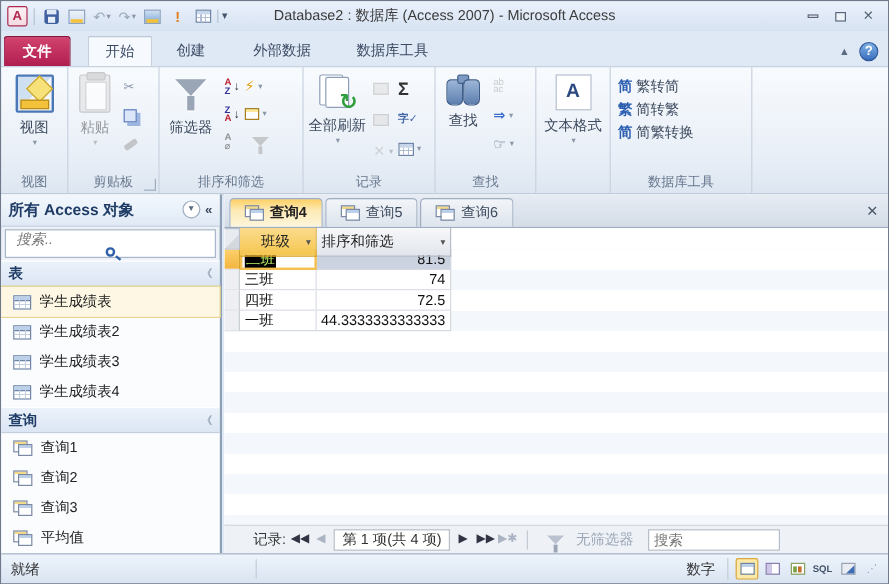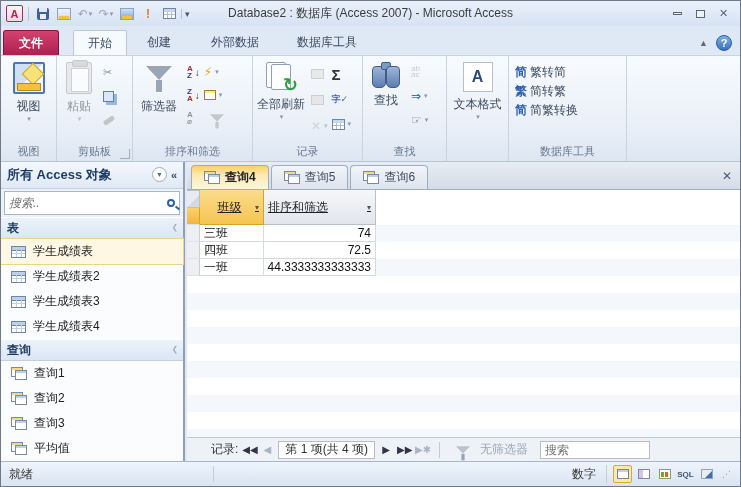--- a/index.html
+++ b/index.html
@@ -103,21 +103,21 @@
 
   
   .navpane { position:absolute; left:0; top:161px; width:184px; bottom:25px;
     background:#edf2f9; border-right:2px solid #8fa0b5; display:flex; flex-direction:column; }
   .navheader { height:27px; display:flex; align-items:center; padding:0 6px; font-size:13px; font-weight:bold; color:#1f3c66;
     background:linear-gradient(#f4f8fd,#dfe9f5); border-bottom:1px solid #c4cfdd; }
   .navheader .spacer { flex:1; }
   .circ-dd { width:15px; height:15px; border-radius:50%; border:1px solid #9fadc0; background:#fff;
     font-size:7px; color:#5a6a80; display:flex; align-items:center; justify-content:center; margin-right:4px;}
   .collapse { font-size:11px; color:#3c4a5e; font-weight:bold; }
-  .navsearch { height:25px; margin:2px 3px; background:#fff; border:1px solid #a9b6c9; display:flex; align-items:center; padding:0 4px; }
+  .navsearch { height:25px; margin:2px 3px; background:#fff; border:1px solid #a9b6c9; display:flex; align-items:center; padding:0 4px;flex-direction:column; }
   .navsearch input { flex:1; border:none; outline:none; font-size:12px; font-style:italic; color:#555;
     font-family:"Liberation Sans",sans-serif; background:transparent; min-width:0;}
   .mag { width:8px; height:8px; border:2px solid #2f5fa8; border-radius:50%; position:relative; flex:none;}
   .mag:after { content:""; position:absolute; left:6px; top:6px; width:5px; height:2px; background:#2f5fa8; transform:rotate(40deg); }
   .navsection { background:linear-gradient(#ecf2fa,#dbe6f4); border-top:1px solid #fff; border-bottom:1px solid #c4cfdd;
     height:22px; display:flex; align-items:center; padding:0 6px; font-size:12px; font-weight:bold; color:#1f3c66; }
   .navsection .chev { margin-left:auto; font-size:9px; color:#5a6a80; font-weight:normal;}
   .navitems { background:#fbfcfe; }
   .navitem { height:25px; display:flex; align-items:center; gap:7px; padding-left:10px; font-size:12px; color:#222; }
   .navitem.sel { background:#fdf7e4; outline:1px solid #e8d48a; }
@@ -139,22 +139,22 @@
     border:1px solid #9fadc0; border-bottom:none; border-radius:4px 4px 0 0; background:linear-gradient(#f2f5f9,#dde4ec); margin-right:2px;}
   .dtab.active { background:linear-gradient(#fccf63,#fdeab4 40%,#fdf6dd); font-weight:bold; color:#222;}
   .dclose { position:absolute; right:8px; top:7px; font-size:12px; color:#4a5a6e; font-weight:bold;}
 
   
   .sheet { flex:1; position:relative; background:#fff; overflow:hidden;}
   .stripes { position:absolute; inset:0;
     background:repeating-linear-gradient(#fff 0,#fff 17px,#f4f7fb 17px,#f4f7fb 34px); top:18px;}
   .hrow { position:absolute; left:0; top:0; height:18px; display:flex; z-index:3;}
   .corner { width:13px; height:18px; background:linear-gradient(135deg,#e8ebef 60%,#d4d9e0 60%); border:1px solid #b8bfca; border-left:none;}
-  .hcell { height:35px; border-right:1px solid #b8bfca; border-bottom:1px solid #b8bfca; display:flex; align-items:center;
-    font-size:12px; color:#222; padding:0 4px; background:linear-gradient(#f6f7f9,#e2e6ec);text-decoration:underline; }
+  .hcell { height:24px; border-right:1px solid #b8bfca; border-bottom:1px solid #b8bfca; display:flex; align-items:center;
+    font-size:12px; color:#222; padding:0 4px; background:linear-gradient(#f6f7f9,#e2e6ec); }
   .hcell .hl { flex:1; text-align:center; }
   .hcell .hdd { font-size:8px; color:#555; }
   .hcell.active { background:linear-gradient(#fbdc8d,#f5c54e); border-color:#d8a326; }
   .rows { position:absolute; left:0; top:18px; z-index:2;}
   .drow { display:flex; height:17px; }
   .rsel { width:13px; background:#edeff2; border-right:1px solid #c9cdd4; border-bottom:1px solid #dfe2e8; flex:none;}
   .rsel.cur { background:linear-gradient(#fbd16b,#f4b43f); border-right:1px solid #d8a326;}
   .dcell { border-right:1px solid #d5dae2; border-bottom:1px solid #d5dae2; font-size:12px; color:#111;
     display:flex; align-items:center; padding:0 4px; background:#fff;}
   .c1 { width:64px; } .c2 { width:112px; justify-content:flex-end; }

